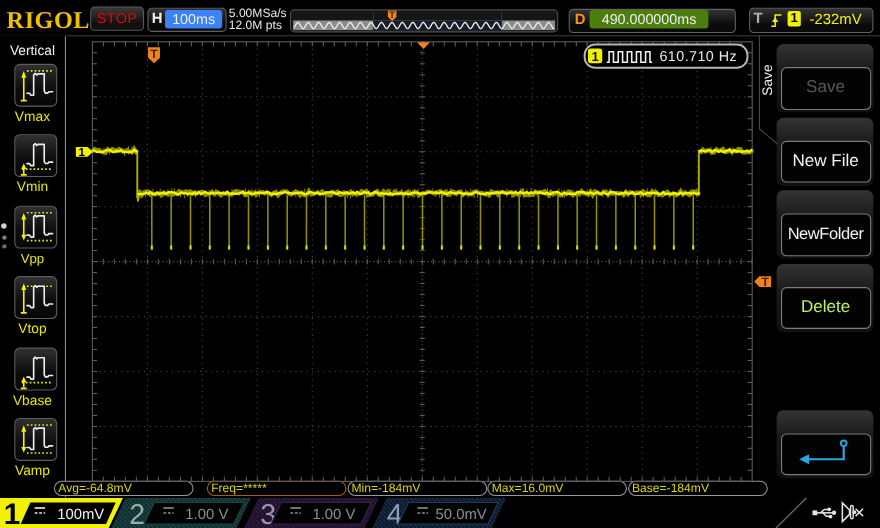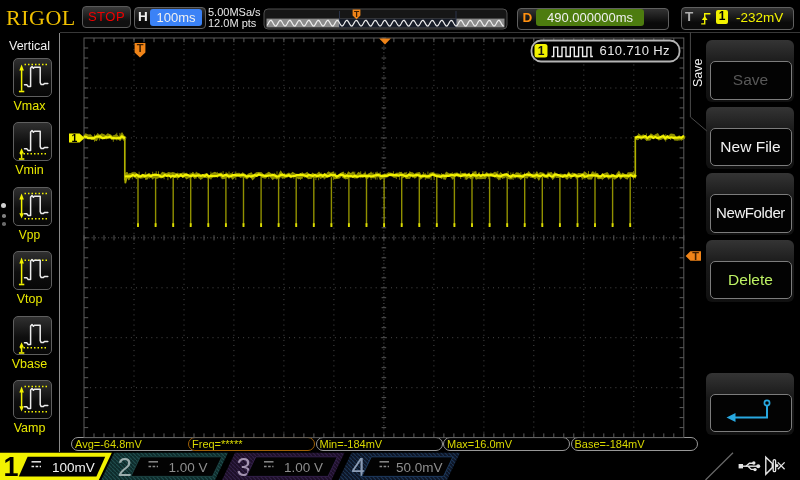--- a/index.html
+++ b/index.html
@@ -1,19 +1,19 @@
 <!DOCTYPE html>
 <html><head><meta charset="utf-8"><style>
 html,body{margin:0;padding:0;background:#000}
 #scr{position:relative;width:800px;height:480px;background:#000;overflow:hidden;font-family:'Liberation Sans',sans-serif}
 div{box-sizing:content-box}
 </style></head><body>
 <div id="scr">
 <div style="position:absolute;left:0;top:0;width:800px;height:32px;background:#000;border-bottom:1px solid #383838"></div>
-<div style="position:absolute;left:6px;top:5px;font-family:'Liberation Serif',serif;font-weight:normal;font-size:22px;color:#f0c000;letter-spacing:0.5px">RIGOL</div>
+<div style="position:absolute;left:6px;top:5px;font-family:'Liberation Serif',serif;font-weight:bold;font-size:22px;color:#f0c000;letter-spacing:0.5px">RIGOL</div>
 <div style="position:absolute;left:82px;top:6px;width:47px;height:20px;border:1px solid #5a5a5a;border-radius:4px;background:linear-gradient(#3a3a3a,#101010 70%);color:#f00000;font-weight:normal;font-size:13px;text-align:center;line-height:20px;letter-spacing:0.5px">STOP</div>
 <div style="position:absolute;left:133.5px;top:7px;width:70px;height:20px;border:1px solid #606060;border-radius:4px;background:linear-gradient(#333,#0a0a0a 70%)"></div>
 <div style="position:absolute;left:138px;top:9px;font-size:13.5px;font-weight:bold;color:#f0f0f0">H</div>
 <div style="position:absolute;left:150px;top:8.6px;width:52px;height:17px;background:#3b82f6;border-radius:3px;color:#f0f0f0;font-size:13px;text-align:center;line-height:17px">100ms</div>
 <div style="position:absolute;left:208px;top:6.5px;font-size:11px;line-height:11.6px;color:#e8e8e8">5.00MSa/s<br>12.0M pts</div>
 <div style="position:absolute;left:516.5px;top:7.5px;width:150px;height:20px;border:1px solid #606060;border-radius:4px;background:linear-gradient(#333,#0a0a0a 70%)"></div>
 <div style="position:absolute;left:522.5px;top:9.5px;font-size:13.5px;font-weight:bold;color:#ff9010">D</div>
 <div style="position:absolute;left:536px;top:9.1px;width:108px;height:17px;background:#4d7c0f;border-radius:3px;color:#f0f0f0;font-size:13px;text-align:center;line-height:17px">490.000000ms</div>
 <div style="position:absolute;left:681px;top:7px;width:111px;height:21px;border:1px solid #606060;border-radius:4px;background:linear-gradient(#333,#0a0a0a 70%)"></div>
 <div style="position:absolute;left:685px;top:9px;font-size:13.5px;font-weight:bold;color:#b0b0b0">T</div>
@@ -86,21 +86,21 @@
 <div style="position:absolute;left:705.8px;top:173px;width:88.4px;height:62px;border-radius:6px;background:linear-gradient(#343434,#191919 40%,#101010)"></div>
 <div style="position:absolute;left:709.5px;top:194px;width:80px;height:36.5px;border:1.4px solid #7c7c7c;border-radius:5px;background:#030303;color:#f2f2f2;font-size:15px;text-align:center;line-height:36.5px;letter-spacing:-0.4px">NewFolder</div>
 <div style="position:absolute;left:705.8px;top:239.5px;width:88.4px;height:62px;border-radius:6px;background:linear-gradient(#343434,#191919 40%,#101010)"></div>
 <div style="position:absolute;left:709.5px;top:260.5px;width:80px;height:36.5px;border:1.4px solid #7c7c7c;border-radius:5px;background:#030303;color:#bef264;font-size:15.5px;text-align:center;line-height:36.5px">Delete</div>
 <div style="position:absolute;left:705.8px;top:372.5px;width:88.4px;height:62px;border-radius:6px;background:linear-gradient(#343434,#191919 40%,#101010)"></div>
 <div style="position:absolute;left:709.5px;top:393.5px;width:80px;height:36.5px;border:1.4px solid #7c7c7c;border-radius:5px;background:#030303"><svg width="80" height="36.5" viewBox="0 0 80 36.5">
         <circle cx="56" cy="8" r="2.6" fill="none" stroke="#28a8e0" stroke-width="1.7"></circle>
         <path d="M56,10.6 V22.5 H23" fill="none" stroke="#28a8e0" stroke-width="2"></path>
         <polygon points="15.5,22.5 24.5,18 24.5,27" fill="#28a8e0"></polygon>
       </svg></div>
-<div style="position:absolute;left:71px;top:437.4px;width:127px;height:14px;border:1px solid #989898;border-radius:7px;background:#000;color:#d8d800;font-size:11px;line-height:13.2px;padding-left:3px;box-sizing:border-box;white-space:nowrap">Avg=-64.8mV</div>
+<div style="position:absolute;left:49px;top:437.4px;width:127px;height:14px;border:1px solid #989898;border-radius:7px;background:#000;color:#d8d800;font-size:11px;line-height:13.2px;padding-left:3px;box-sizing:border-box;white-space:nowrap">Avg=-64.8mV</div>
 <div style="position:absolute;left:188px;top:437.4px;width:127px;height:14px;border:1px solid #a16207;border-radius:7px;background:#000;color:#d8d800;font-size:11px;line-height:13.2px;padding-left:3px;box-sizing:border-box;white-space:nowrap">Freq=*****</div>
 <div style="position:absolute;left:315.5px;top:437.4px;width:127px;height:14px;border:1px solid #989898;border-radius:7px;background:#000;color:#d8d800;font-size:11px;line-height:13.2px;padding-left:3px;box-sizing:border-box;white-space:nowrap">Min=-184mV</div>
 <div style="position:absolute;left:443px;top:437.4px;width:127px;height:14px;border:1px solid #989898;border-radius:7px;background:#000;color:#d8d800;font-size:11px;line-height:13.2px;padding-left:3px;box-sizing:border-box;white-space:nowrap">Max=16.0mV</div>
 <div style="position:absolute;left:570.5px;top:437.4px;width:127px;height:14px;border:1px solid #989898;border-radius:7px;background:#000;color:#d8d800;font-size:11px;line-height:13.2px;padding-left:3px;box-sizing:border-box;white-space:nowrap">Base=-184mV</div>
 <svg width="800" height="480" viewBox="0 0 800 480" style="position:absolute;left:0;top:0;pointer-events:none;font-family:'Liberation Sans',sans-serif">
       <g stroke="#4a4a4a" stroke-width="1" fill="none">
 <line x1="134" y1="39" x2="134" y2="436.6" stroke-dasharray="1 4.1"></line>
 <line x1="184" y1="39" x2="184" y2="436.6" stroke-dasharray="1 4.1"></line>
 <line x1="233.9" y1="39" x2="233.9" y2="436.6" stroke-dasharray="1 4.1"></line>
 <line x1="283.9" y1="39" x2="283.9" y2="436.6" stroke-dasharray="1 4.1"></line>

